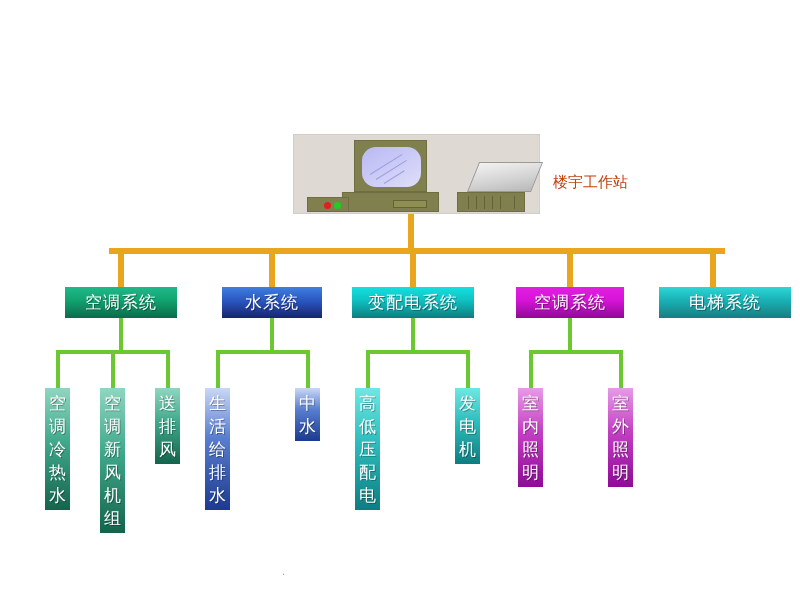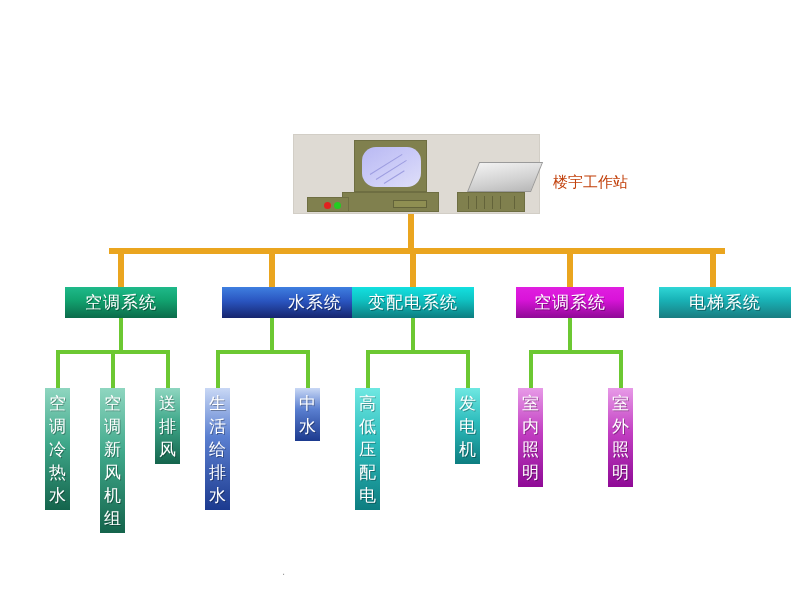--- a/index.html
+++ b/index.html
@@ -252,21 +252,21 @@
       <div class="line green" style="left: 618.5px; top: 350px; width: 4px; height: 38px;"></div>
       <div class="line orange" style="left: 710px; top: 248px; width: 6px; height: 39px;"></div>
     </div>
   <div id="nodes-layer">
       <div class="sys-box" style="left: 65px; width: 112px; background: linear-gradient(rgb(31, 185, 138) 0%, rgb(18, 165, 113) 40%, rgb(11, 107, 74) 100%);">
         <span>空调系统</span>
       </div>
       <div class="leaf-box" style="left: 45px; top: 388px; height: 122px; background: linear-gradient(rgb(143, 214, 192) 0%, rgb(63, 168, 138) 45%, rgb(20, 100, 76) 100%);"><span><span class="ch">空</span><span class="ch">调</span><span class="ch">冷</span><span class="ch">热</span><span class="ch">水</span></span></div>
       <div class="leaf-box" style="left: 100px; top: 388px; height: 145px; background: linear-gradient(rgb(143, 214, 192) 0%, rgb(63, 168, 138) 45%, rgb(20, 100, 76) 100%);"><span><span class="ch">空</span><span class="ch">调</span><span class="ch">新</span><span class="ch">风</span><span class="ch">机</span><span class="ch">组</span></span></div>
       <div class="leaf-box" style="left: 155px; top: 388px; height: 76px; background: linear-gradient(rgb(143, 214, 192) 0%, rgb(63, 168, 138) 45%, rgb(20, 100, 76) 100%);"><span><span class="ch">送</span><span class="ch">排</span><span class="ch">风</span></span></div>
-      <div class="sys-box" style="left: 222px; width: 100px; background: linear-gradient(rgb(63, 127, 224) 0%, rgb(42, 85, 192) 45%, rgb(22, 37, 110) 100%); padding-left: 43px;">
+      <div class="sys-box" style="left: 222px; width: 100px; background: linear-gradient(rgb(63, 127, 224) 0%, rgb(42, 85, 192) 45%, rgb(22, 37, 110) 100%);">
         <span>水系统</span>
       </div>
       <div class="leaf-box" style="left: 205px; top: 388px; height: 122px; background: linear-gradient(rgb(201, 216, 245) 0%, rgb(90, 127, 208) 40%, rgb(28, 58, 143) 100%);"><span><span class="ch">生</span><span class="ch">活</span><span class="ch">给</span><span class="ch">排</span><span class="ch">水</span></span></div>
       <div class="leaf-box" style="left: 295px; top: 388px; height: 53px; background: linear-gradient(rgb(201, 216, 245) 0%, rgb(90, 127, 208) 40%, rgb(28, 58, 143) 100%);"><span><span class="ch">中</span><span class="ch">水</span></span></div>
       <div class="sys-box" style="left: 352px; width: 122px; background: linear-gradient(rgb(19, 224, 224) 0%, rgb(15, 196, 196) 40%, rgb(13, 125, 128) 100%); text-align: right;">
         <span>变配电系统</span>
       </div>
       <div class="leaf-box" style="left: 355px; top: 388px; height: 122px; background: linear-gradient(rgb(111, 232, 226) 0%, rgb(45, 188, 188) 45%, rgb(13, 125, 128) 100%);"><span><span class="ch">高</span><span class="ch">低</span><span class="ch">压</span><span class="ch">配</span><span class="ch">电</span></span></div>
       <div class="leaf-box" style="left: 455px; top: 388px; height: 76px; background: linear-gradient(rgb(111, 232, 226) 0%, rgb(45, 188, 188) 45%, rgb(13, 125, 128) 100%);"><span><span class="ch">发</span><span class="ch">电</span><span class="ch">机</span></span></div>
       <div class="sys-box" style="left: 516px; width: 108px; background: linear-gradient(rgb(224, 31, 224) 0%, rgb(217, 20, 217) 40%, rgb(143, 10, 150) 100%);">

